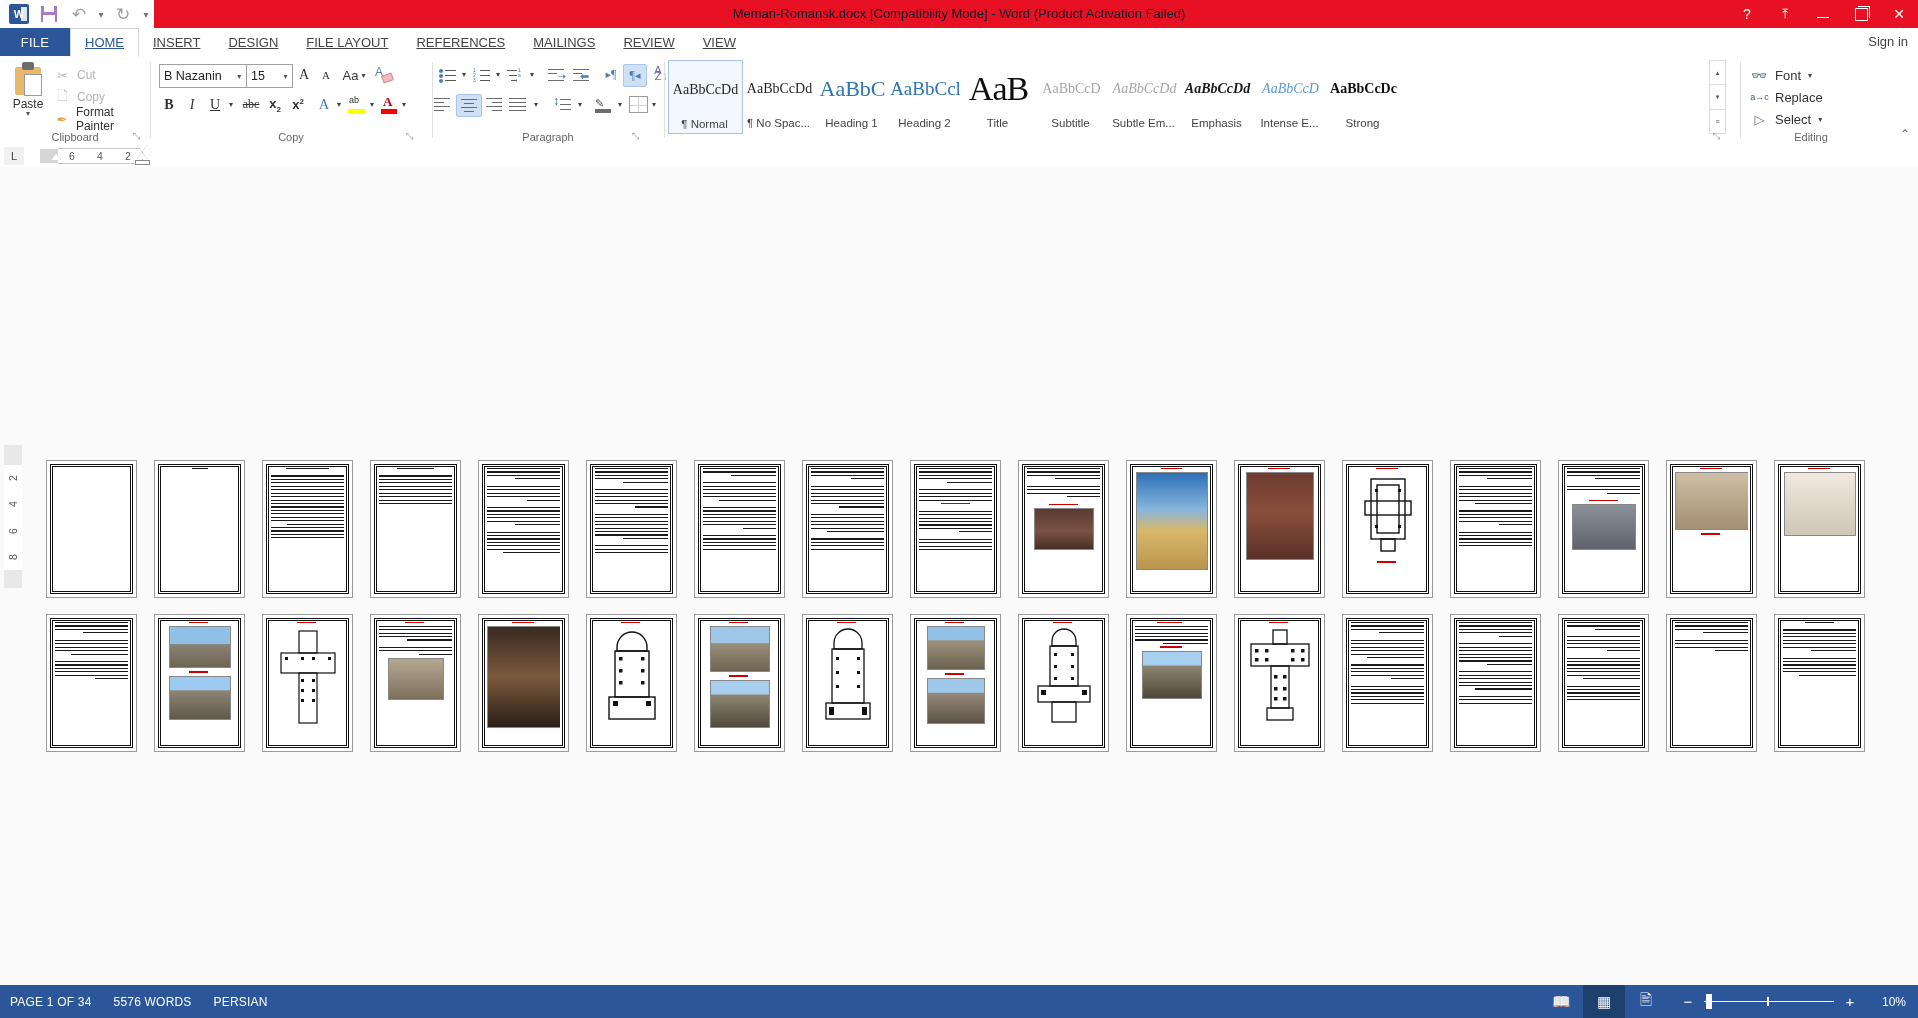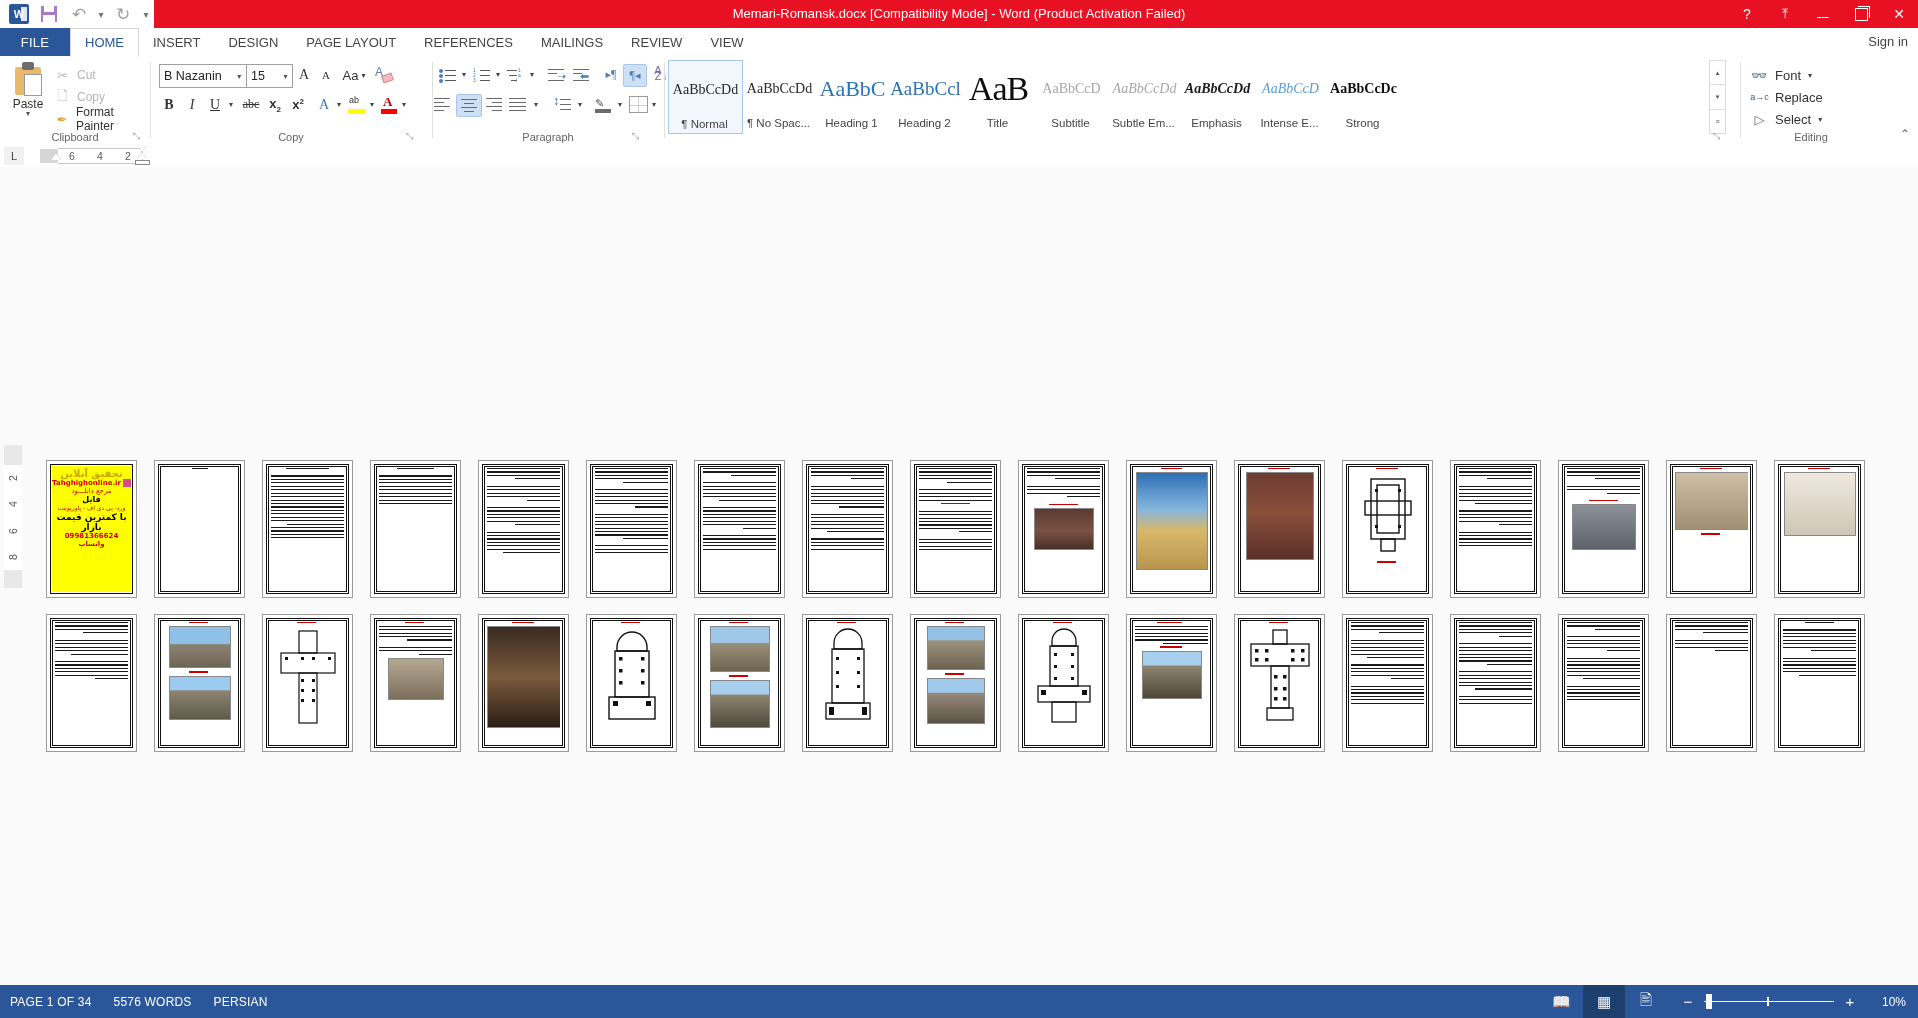--- a/index.html
+++ b/index.html
@@ -18,34 +18,34 @@
   .wordlogo{width:20px;height:20px;background:#2b579a;border-radius:2px;position:relative;display:flex;align-items:center;justify-content:center;}
   .wordlogo span{color:#fff;font-size:11px;font-weight:bold;line-height:1;}
   .wordlogo::after{content:"";position:absolute;right:2px;top:3px;width:6px;height:14px;background:#fff;opacity:.85;}
   .save-ico{width:16px;height:16px;background:#a97bc4;position:relative;}
   .save-ico::before{content:"";position:absolute;left:3px;top:0;width:10px;height:6px;background:#fff;}
   .save-ico::after{content:"";position:absolute;left:2px;bottom:0;width:12px;height:7px;background:#fff;}
   .undo-ico,.redo-ico{font-size:17px;color:#9aa0a6;line-height:1;}
   .qat-more{font-size:10px;color:#777;}
   .title-text{
     position:absolute;left:0;top:0;width:1918px;height:28px;line-height:28px;
-    text-align:center;color:#ffffff;font-size:13px;pointer-events:none;
+    text-align:center;color:#0f172a;font-size:13px;pointer-events:none;
   }
   .win-ctrls{position:absolute;right:0;top:0;height:28px;display:flex;align-items:center;}
   .win-btn{width:38px;height:28px;display:flex;align-items:center;justify-content:center;color:#fff;font-size:14px;cursor:pointer;}
   .ribbon-disp{font-size:13px;}
   .min-glyph{display:block;width:12px;height:1px;background:#fff;margin-top:6px;}
   .max-glyph{display:block;width:11px;height:11px;border:1px solid #fff;position:relative;}
   .max-glyph::after{content:"";position:absolute;left:2px;top:-3px;width:11px;height:11px;border:1px solid #fff;border-bottom:none;border-left:none;}
 
   
   .tabbar{position:absolute;left:0;top:28px;width:1918px;height:28px;background:#fff;border-bottom:1px solid #d4d4d4;}
   .tabs{display:flex;height:28px;align-items:stretch;}
   .tab-file{background:#2b579a;color:#fff;font-size:13px;display:flex;align-items:center;justify-content:center;width:70px;cursor:pointer;letter-spacing:.2px;}
-  .tab{padding:0 14px;display:flex;align-items:center;font-size:13px;color:#444;cursor:pointer;}
+  .tab{padding:0 14px;display:flex;align-items:center;font-size:13px;color:#444;cursor:pointer;text-decoration:underline;}
   .tab.active{color:#2b579a;background:#fff;border:1px solid #d4d4d4;border-bottom:1px solid #fff;position:relative;top:0;z-index:2;margin-bottom:-1px;}
   .signin{position:absolute;right:4px;top:0;height:28px;line-height:28px;font-size:13px;color:#444;padding:0 6px;cursor:pointer;}
 
   
   .ribbon{position:absolute;left:0;top:56px;width:1918px;height:89px;background:#fff;border-bottom:1px solid #d4d4d4;}
   .grp{position:absolute;top:0;height:89px;}
   .grp-label{position:absolute;bottom:2px;width:100%;text-align:center;font-size:11px;color:#666;}
   .grp-dlg{position:absolute;bottom:3px;right:3px;width:11px;height:11px;font-size:9px;color:#888;cursor:pointer;}
   .sep{position:absolute;top:6px;width:1px;height:76px;background:#e0e0e0;}
 
@@ -223,21 +223,21 @@
         </div>
     </div>
   </div>
 
   <div class="tabbar">
     <div class="tabs">
       <div class="tab-file">FILE</div>
       <div class="tab active">HOME</div>
       <div class="tab">INSERT</div>
       <div class="tab">DESIGN</div>
-      <div class="tab">PAGE LAYOUT</div>
+      <div class="tab">FILE LAYOUT</div>
       <div class="tab">REFERENCES</div>
       <div class="tab">MAILINGS</div>
       <div class="tab">REVIEW</div>
       <div class="tab">VIEW</div>
     </div>
     <div class="signin">Sign in</div>
   </div>
 
   <div class="ribbon">
 
@@ -594,32 +594,20 @@
       <span>8</span>
     </div>
     <div class="vruler-cap" style="top:403px;height:18px;"></div>
 
     <div class="thumbs">
 
       <div class="page">
           <div class="page-inner">
         <div class="page-frame"></div>
             <div class="page-frame2"></div>
-        <div class="ad">
-          <div class="ad-t1">تحقیق آنلاین</div>
-          <div class="ad-t2" style="display:flex;align-items:center;justify-content:center;gap:2px;">
-            <span style="width:8px;height:8px;background:#d84a8a;display:inline-block;"></span>
-            <span>Tahghighonline.ir</span>
-          </div>
-          <div class="ad-t3">مرجع دانلـــود</div>
-          <div class="ad-t4">فایل</div>
-          <div class="ad-t3" style="font-size:6px">ورد- پی دی اف - پاورپوینت</div>
-          <div class="ad-t4" style="font-size:9px;margin-top:1px">با کمترین قیمت بازار</div>
-          <div class="ad-t5" style="font-size:7px">09981366624 واتساپ</div>
-        </div>
       </div>
         </div>
 
       <div class="page">
           <div class="page-inner">
         <div class="page-frame"></div>
             <div class="page-frame2"></div>
         <div class="pg-body">
               <div class="ln" style="width:22%;margin-left:40%;"></div>
             </div>

